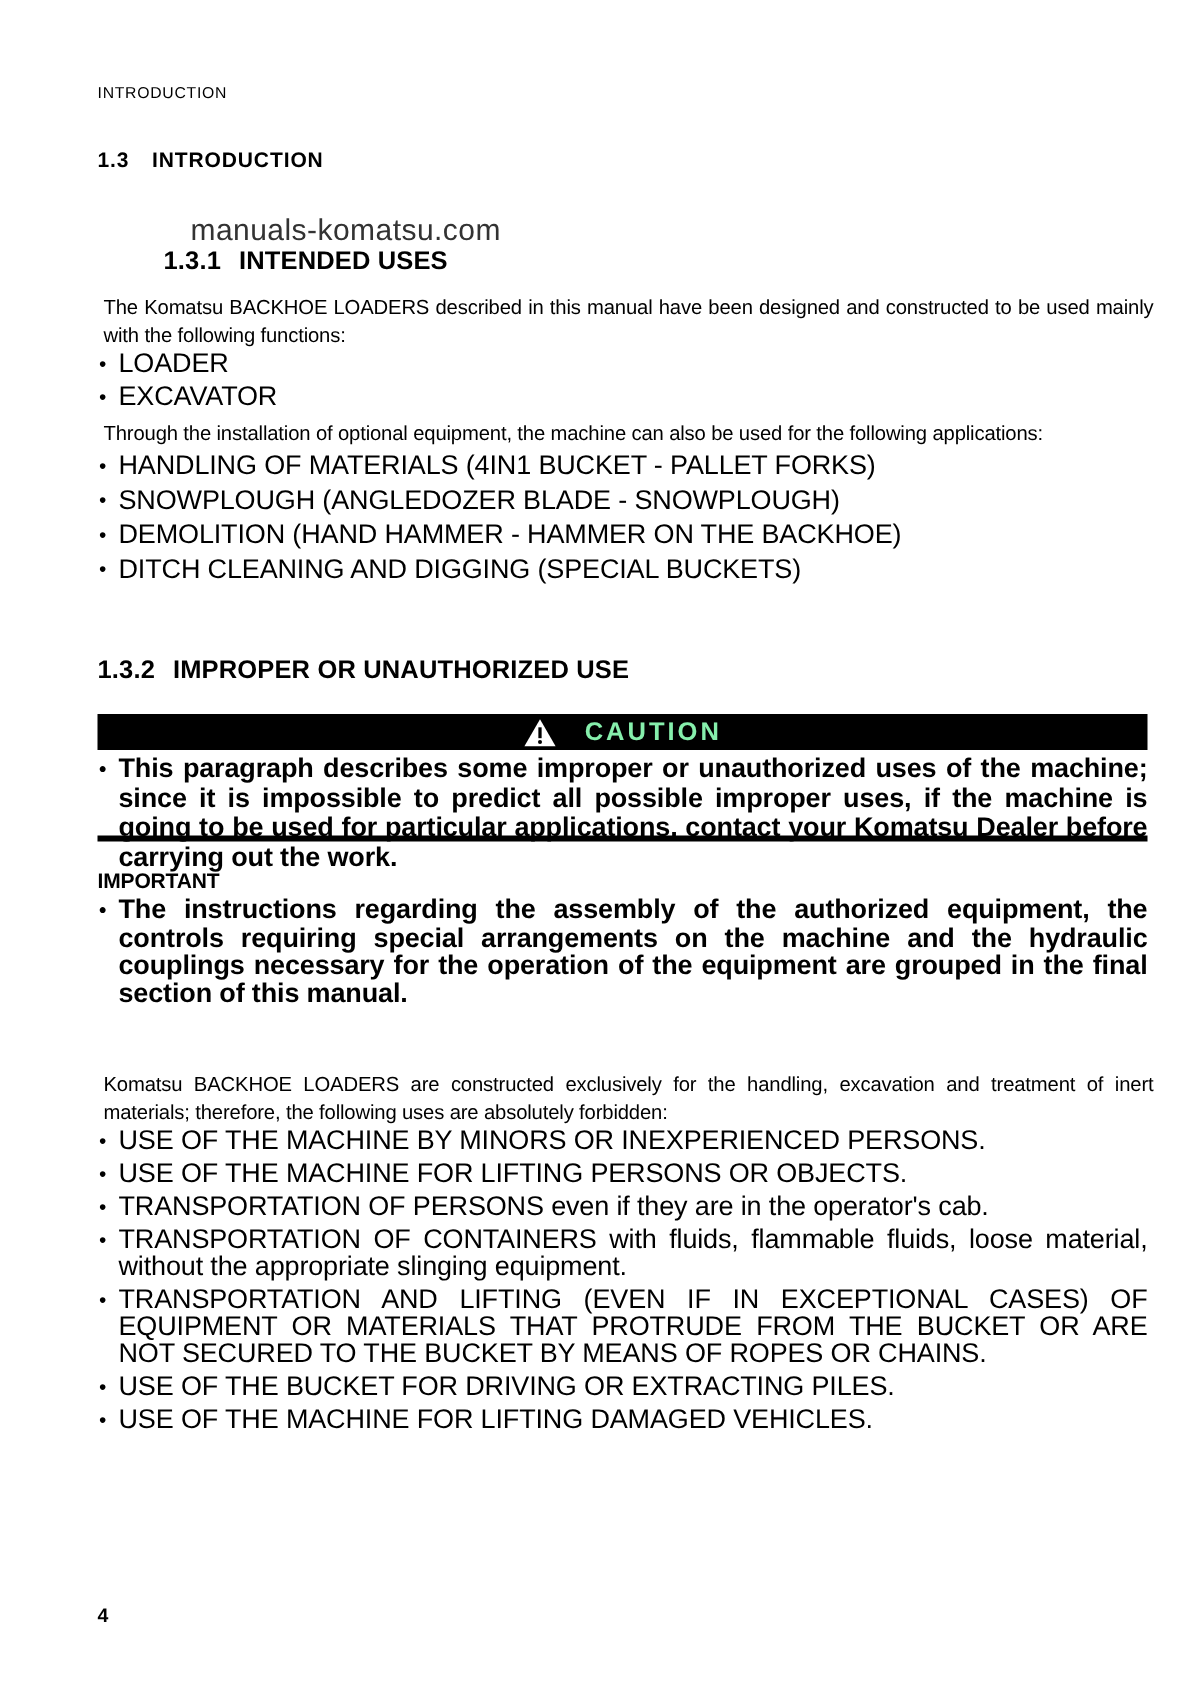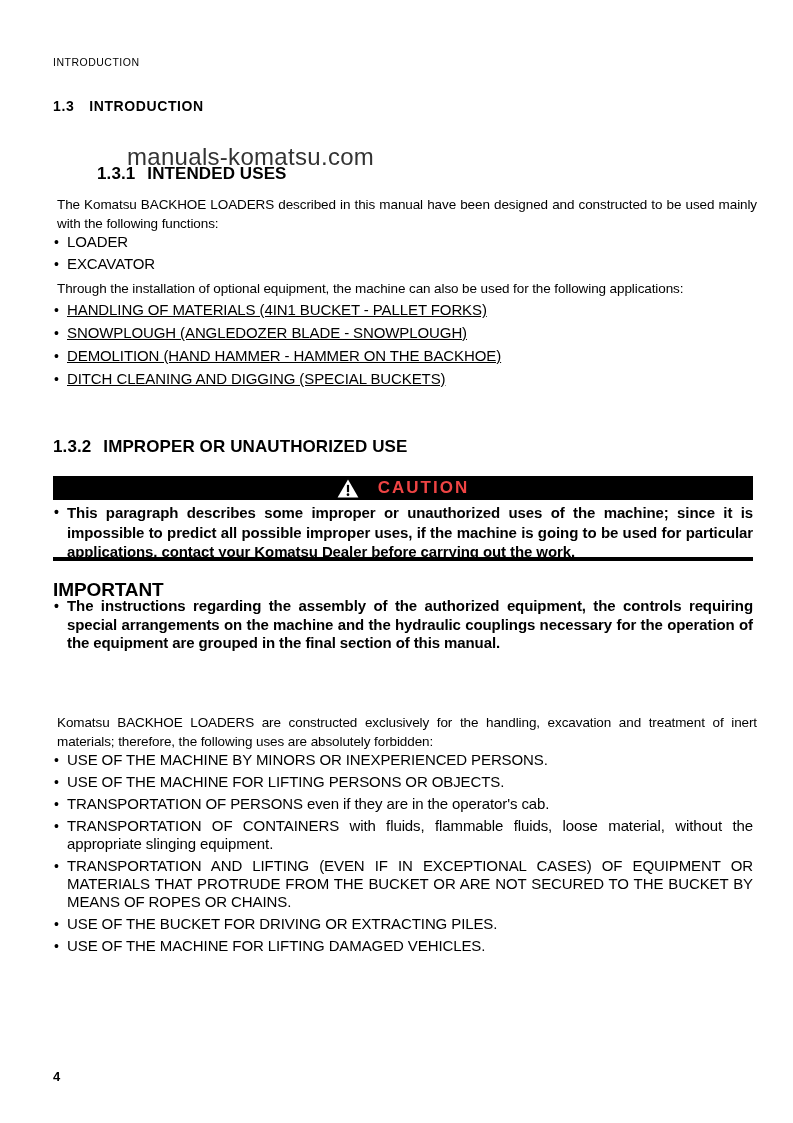--- a/index.html
+++ b/index.html
@@ -2,62 +2,62 @@
 <html><head>
 <meta charset="utf-8">
 <style>
   html,body { margin:0; padding:0; }
   body {
     width:793px; height:1123px;
     background:#ffffff; color:#000000;
     font-family:"Liberation Sans", sans-serif;
     position:relative; overflow:hidden;
   }
-  .abs { position:absolute; left:53px; width:700px; }
+  .abs { position:absolute; left:65px; width:700px; }
 
   .running-header { top:56px; font-size:10.5px; letter-spacing:0.5px; }
 
   h1.sec { top:98px; margin:0; font-size:14px; font-weight:bold; letter-spacing:0.6px; }
   h1.sec .sec-title { margin-left:15px; }
 
   h2.sub { margin:0; font-size:17px; font-weight:bold; letter-spacing:0.1px; }
   h2.sub .sec-title { margin-left:12px; }
   #sec-131 { top:164px;margin-left:44px; }
   #sec-132 { top:437px; }
 
   .watermark {
     position:absolute; left:127px; top:143px;
-    font-size:24px; color:#333333; letter-spacing:0.3px; white-space:nowrap;
+    font-size:20px; color:#333333; letter-spacing:0.3px; white-space:nowrap;
   }
 
   p.body { margin:4px; font-size:13.5px; line-height:18.5px; letter-spacing:-0.1px; text-align:justify; }
   #p-intro   { top:192px; }
   #p-through { top:276px; }
   #p-komatsu { top:710px; }
 
-  ul.blist { margin:0; padding:0; list-style:none; font-size:15px; letter-spacing:-0.1px; }
+  ul.blist { margin:0; padding:0; list-style:none; font-size:18px; letter-spacing:-0.1px; }
   ul.blist li { position:relative; padding-left:14px; line-height:18px; margin-bottom:4px; text-align:justify; }
   ul.blist li::before { content:"\2022"; position:absolute; left:1px; top:0; font-size:14px; }
 
   #ul-uses { top:233px; }
   #ul-apps { top:301px; }
-  #ul-apps li { margin-bottom:5px;text-decoration:underline; }
+  #ul-apps li { margin-bottom:5px; }
 
   .caution-banner {
-    top:476px; height:24px; background:#000000; color:#ef4444;
+    top:476px; height:24px; background:#000000; color:#86efac;
     display:flex; align-items:center; justify-content:center; gap:19px;
   }
   .caution-banner .caution-label { font-size:17px; font-weight:bold; letter-spacing:2px; }
 
   #ul-caution { top:503px; font-weight:bold; }
   #ul-caution li { line-height:19.5px; margin-bottom:16px; }
 
   .rule { top:557px; height:4px; background:#000000; }
 
-  .important-label { top:579px; font-size:19px; font-weight:bold; letter-spacing:-0.1px; }
+  .important-label { top:579px; font-size:14px; font-weight:bold; letter-spacing:-0.1px; }
   #ul-important { top:597px; font-weight:bold; }
   #ul-important li { line-height:18.5px; margin-bottom:8px; }
 
   #ul-forbidden { top:751px; }
   #ul-forbidden li { margin-bottom:4px; }
 
   .page-number { top:1069px; font-size:13px; font-weight:bold; }
 </style>
 </head>
 <body>

